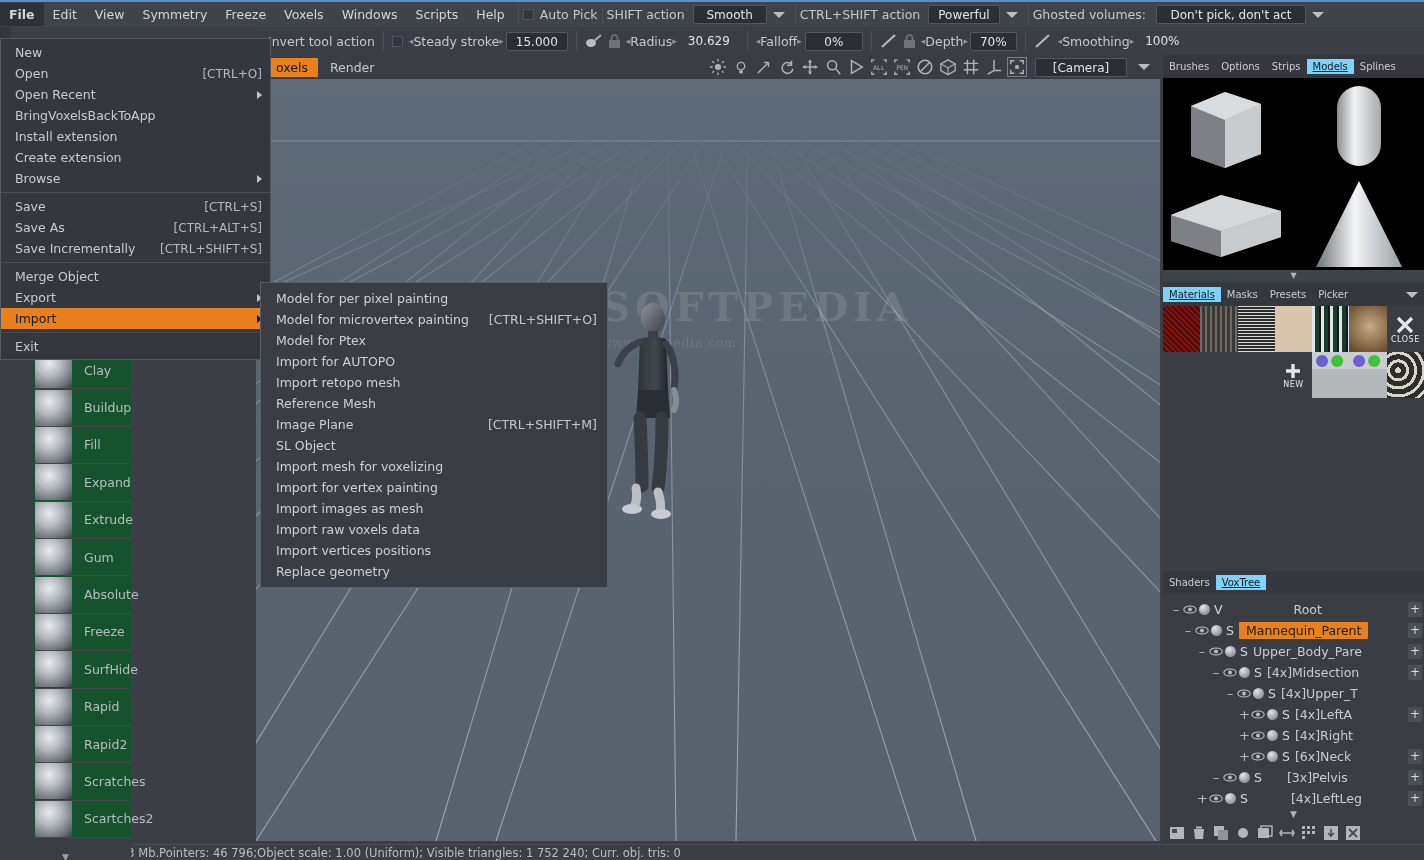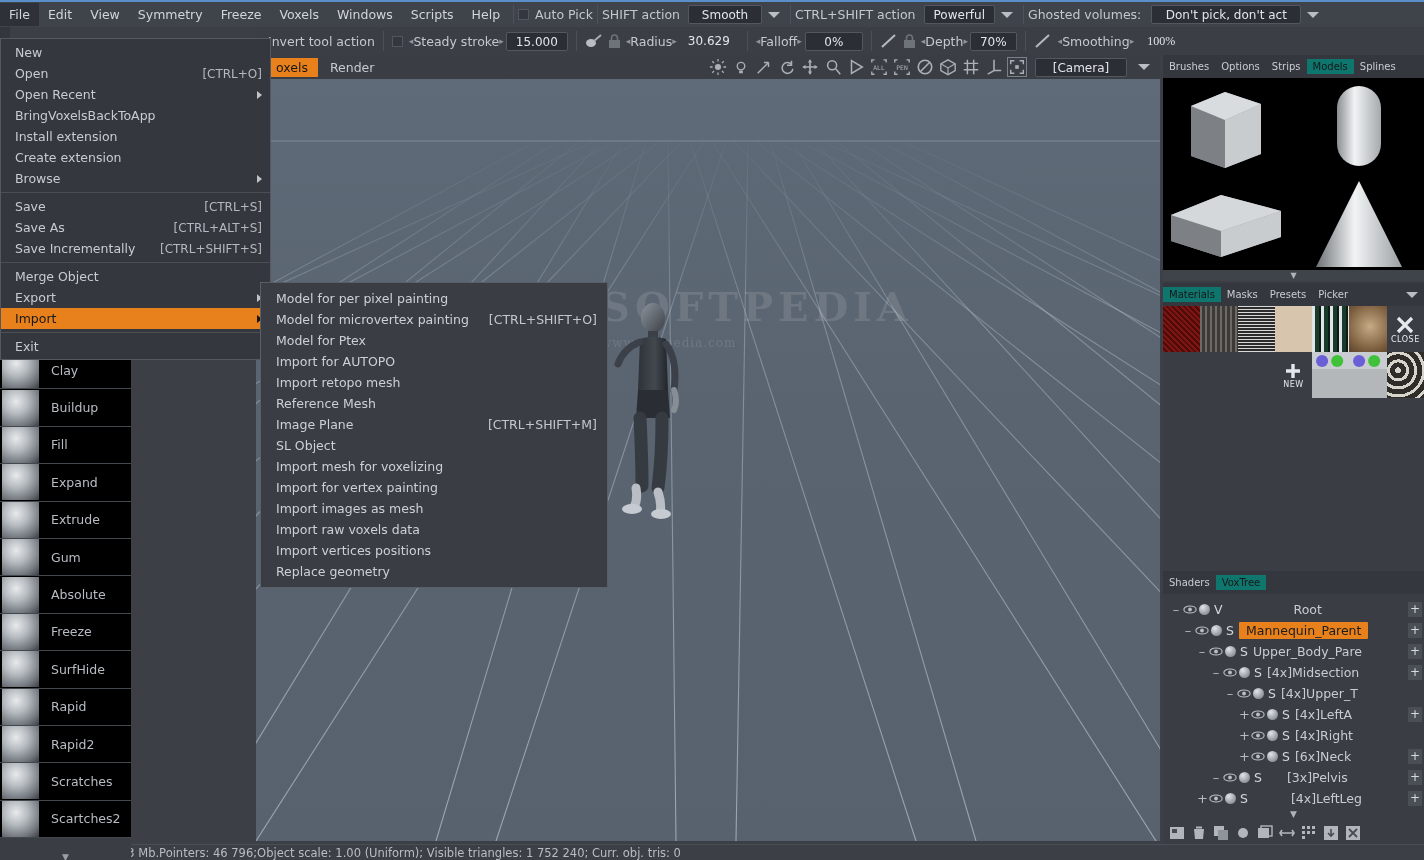--- a/index.html
+++ b/index.html
@@ -18,21 +18,21 @@
   .menubar {
     position:absolute; left:0; top:0; width:1424px; height:27px;
     background:#3f434a;
     border-top:2px solid #5b8fc9;
     display:flex; align-items:center;
   }
   .menubar-item {
     padding:0 9px; height:23px; line-height:23px;
     color:#d2d5da; font-size:12.5px; white-space:nowrap;
   }
-  .menubar-item.active { background:#2e3238; }
+  .menubar-item.active { background:#2e3238;font-weight:bold; }
   .mb-sep { width:1px; height:19px; background:#4e535b; margin:0 4px; }
   .chk {
     width:11px; height:11px; background:#2a2d32;
     border:1px solid #52575f; display:inline-block; margin-right:6px;
     vertical-align:-1px;
   }
   .chk.filled { background:#34383e; }
   .field {
     background:#2b2e34; border:1px solid #53585f; border-radius:2px;
     padding:1px 9px; height:19px; line-height:17px; color:#e2e5ea;
@@ -58,22 +58,23 @@
     background:#33373d;
   }
 
   
   .toollist {
     position:absolute; left:0; top:352px; width:131px; height:500px;
     background:#3a3e44; z-index:30;
   }
   .toolrow {
     height:37.4px; display:flex; align-items:center;
-    border-bottom:1px solid #43474e; background:#000000;
+    border-bottom:1px solid #43474e; background:#14532d;
     position:relative;
+    margin-left:33px;
   }
   .toolrow .thumb {
     width:37px; height:36px; flex:0 0 37px;
     background:radial-gradient(circle at 38% 32%, #e8eaec 0%, #b7bcc1 35%, #70757c 75%, #3a3e43 100%);
     margin-left:2px;
   }
   .toolrow .tname { margin-left:12px; color:#b8bcc2; font-size:12.5px; }
   .toolscroll {
     position:absolute; left:0; bottom:-14px; width:131px; height:14px;
     background:#3a3e44; text-align:center; color:#9aa0a8; font-size:9px;
@@ -109,21 +110,21 @@
   }
   .watermark small { display:block; font-size:12px; letter-spacing:1px; margin-top:6px; font-weight:normal;}
 
   
   .rightpanel {
     position:absolute; left:1163px; top:55px; width:261px; height:805px;
     background:#3a3e44;
   }
   .tabrow { height:23px; display:flex; align-items:center; background:#34383e; }
   .ptab { padding:2px 6px; font-size:10px; color:#c9ccd2; white-space:nowrap; }
-  .ptab.sel { background:#0f766e; color:#17181a; }
+  .ptab.sel { background:#7dd3fc; color:#17181a;text-decoration:underline; }
 
   .modelgrid {
     position:absolute; left:0; top:23px; width:261px; height:192px;
     background:#000; display:grid; grid-template-columns:1fr 1fr; gap:1px;
   }
   .mcell { background:#000; position:relative; overflow:hidden; }
   .scrollnub {
     position:absolute; left:0; width:261px; height:11px; background:#3f434a;
     text-align:center; color:#aeb3ba; font-size:8px; line-height:11px;
   }
@@ -266,21 +267,21 @@
     <span class="tb-label">Depth</span>
     <span class="tinyarrow">▸</span>
     <span class="field" style="margin-left:2px;min-width:44px;text-align:center;">70%</span>
     <div class="sep"></div>
     <svg width="18" height="16" viewBox="0 0 18 16">
       <path d="M2 14 L15 2" stroke="#b5bac0" stroke-width="2" fill="none"></path>
     </svg>
     <span class="tinyarrow" style="margin-left:6px">◂</span>
     <span class="tb-label">Smoothing</span>
     <span class="tinyarrow">▸</span>
-    <span class="field" style="margin-left:2px;min-width:48px;text-align:right;border:none;background:none;font-family:Liberation Serif, serif;">100%</span>
+    <span class="field" style="margin-left:2px;min-width:48px;text-align:left;border:none;background:none;">100%</span>
   </div>
 
   <div class="leftstrip"></div>
 
   <div class="viewport">
     <div class="grid-wrap">
       <svg width="904" height="762" viewBox="0 0 904 762" style="position:absolute;left:0;top:0">
         <defs>
           <linearGradient id="gfade" x1="0" y1="0" x2="0" y2="1">
             <stop offset="0" stop-color="#9aa6b5" stop-opacity="0.05"></stop>

